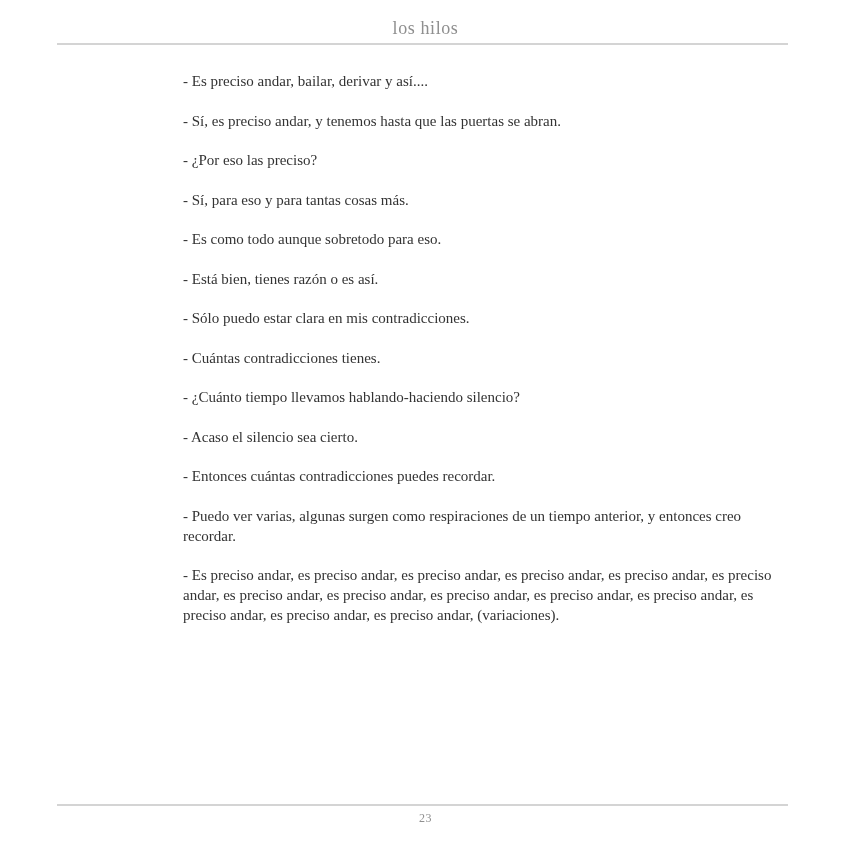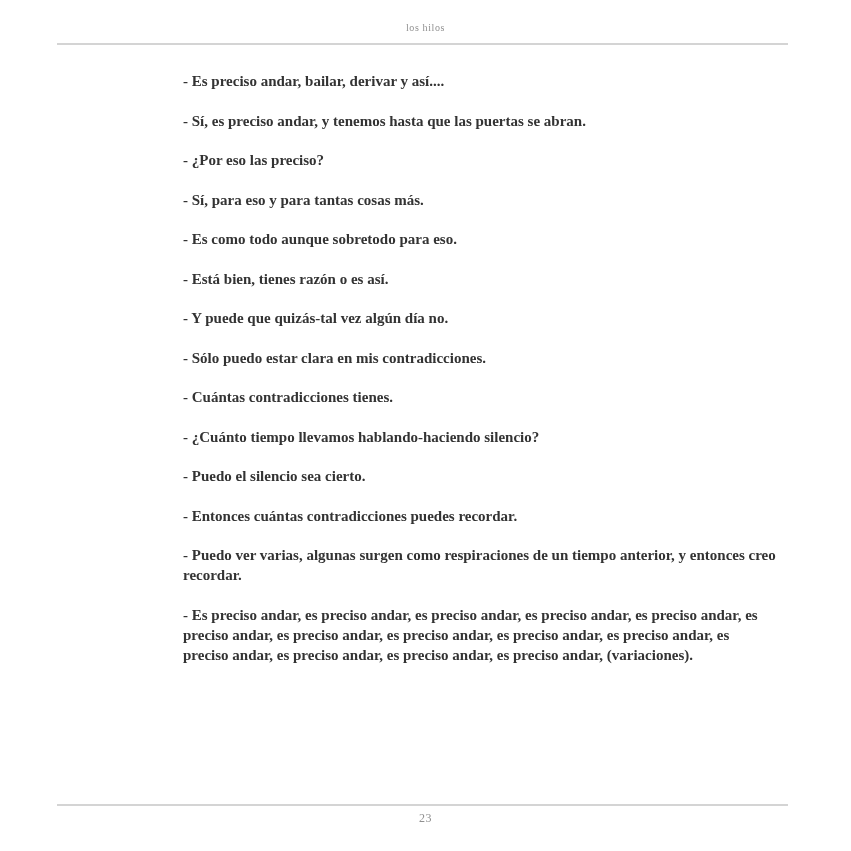--- a/index.html
+++ b/index.html
@@ -14,21 +14,21 @@
     background: #ffffff;
     font-family: "Liberation Serif", serif;
     overflow: hidden;
   }
   .header-title {
     position: absolute;
     top: 20px;
     left: 0;
     width: 100%;
     text-align: center;
-    font-size: 10px;
+    font-size: 18px;
     line-height: 16px;
     color: #8f8f8f;
     letter-spacing: 0.6px;
   }
   .rule {
     position: absolute;
     left: 57px;
     width: 731px;
     height: 2px;
     background: #d4d4d4;
@@ -41,21 +41,20 @@
     left: 183px;
     width: 594px;
     font-size: 15px;
     line-height: 20px;
     color: #333333;
     text-align: left;
   }
   .para {
     margin: 0 0 19.5px 0;
     padding: 0;
-    font-weight: bold;
   }
   .page-number {
     position: absolute;
     top: 811px;
     left: 0;
     width: 100%;
     text-align: center;
     font-size: 12px;
     color: #8f8f8f;
     letter-spacing: 0.5px;
@@ -70,25 +69,24 @@
 
   <div class="rule header-rule"></div>
 
   <div class="content">
       <p class="para">- Es preciso andar, bailar, derivar y así....</p>
       <p class="para">- Sí, es preciso andar, y tenemos hasta que las puertas se abran.</p>
       <p class="para">- ¿Por eso las preciso?</p>
       <p class="para">- Sí, para eso y para tantas cosas más.</p>
       <p class="para">- Es como todo aunque sobretodo para eso.</p>
       <p class="para">- Está bien, tienes razón o es así.</p>
-      <p class="para">- Y puede que quizás-tal vez algún día no.</p>
       <p class="para">- Sólo puedo estar clara en mis contradicciones.</p>
       <p class="para">- Cuántas contradicciones tienes.</p>
       <p class="para">- ¿Cuánto tiempo llevamos hablando-haciendo silencio?</p>
-      <p class="para">- Puedo el silencio sea cierto.</p>
+      <p class="para">- Acaso el silencio sea cierto.</p>
       <p class="para">- Entonces cuántas contradicciones puedes recordar.</p>
       <p class="para">- Puedo ver varias, algunas surgen como respiraciones de un tiempo anterior, y entonces creo recordar.</p>
       <p class="para">- Es preciso andar, es preciso andar, es preciso andar, es preciso andar, es preciso andar, es preciso andar, es preciso andar, es preciso andar, es preciso andar, es preciso andar, es preciso andar, es preciso andar, es preciso andar, es preciso andar, (variaciones).</p>
     </div>
 
   <div class="rule footer-rule"></div>
 
   <div class="page-number">23</div>
 
 </div>

